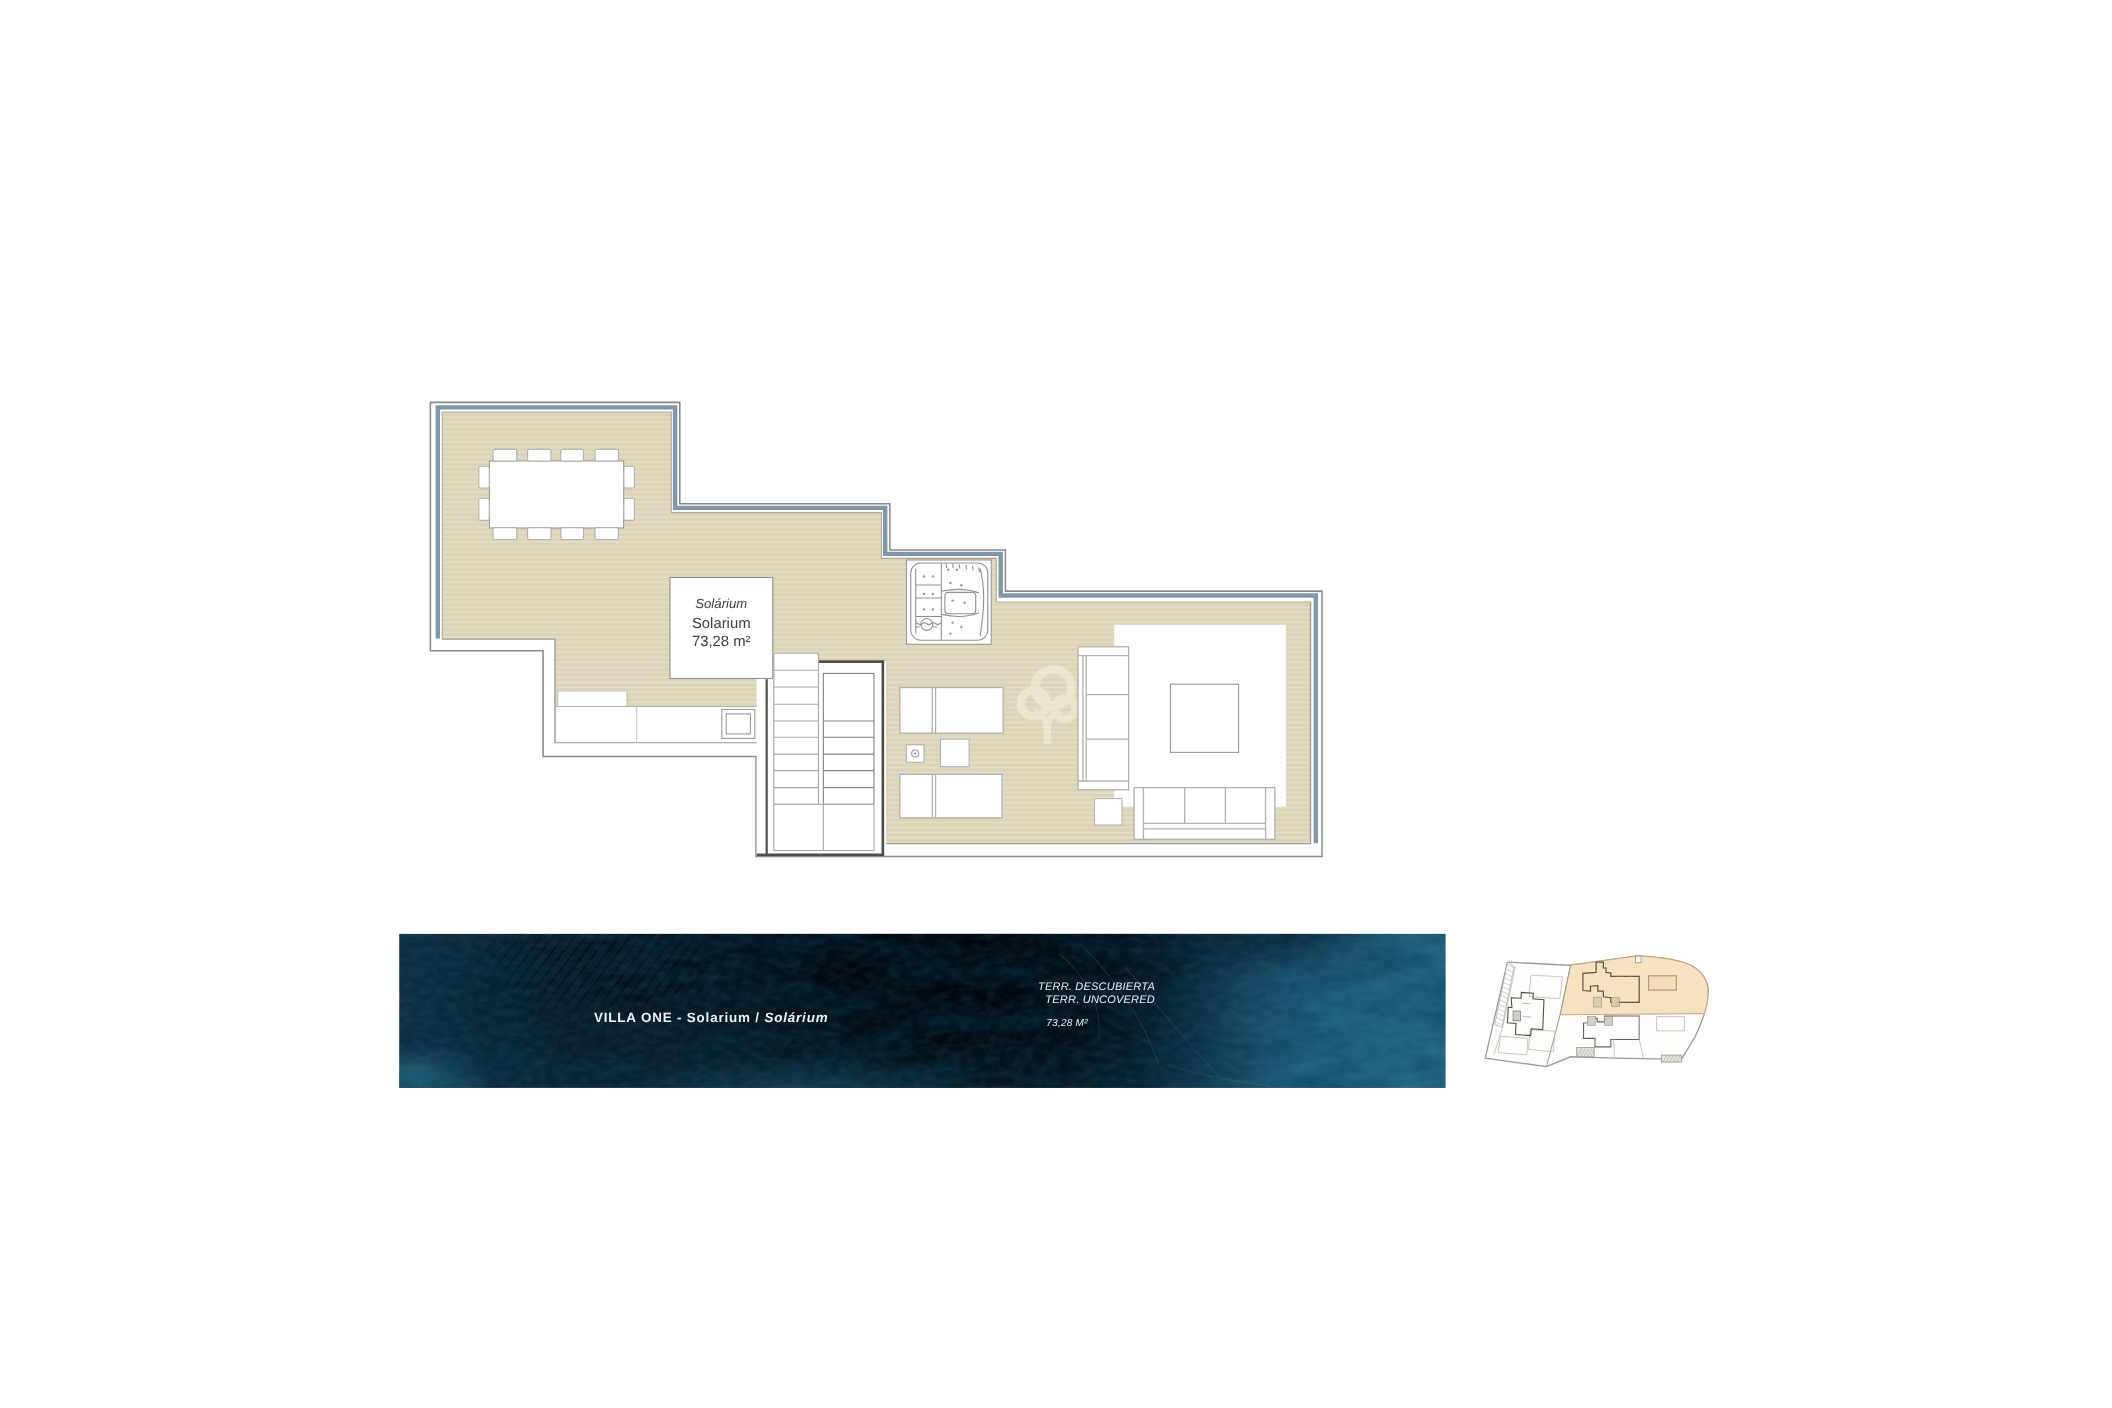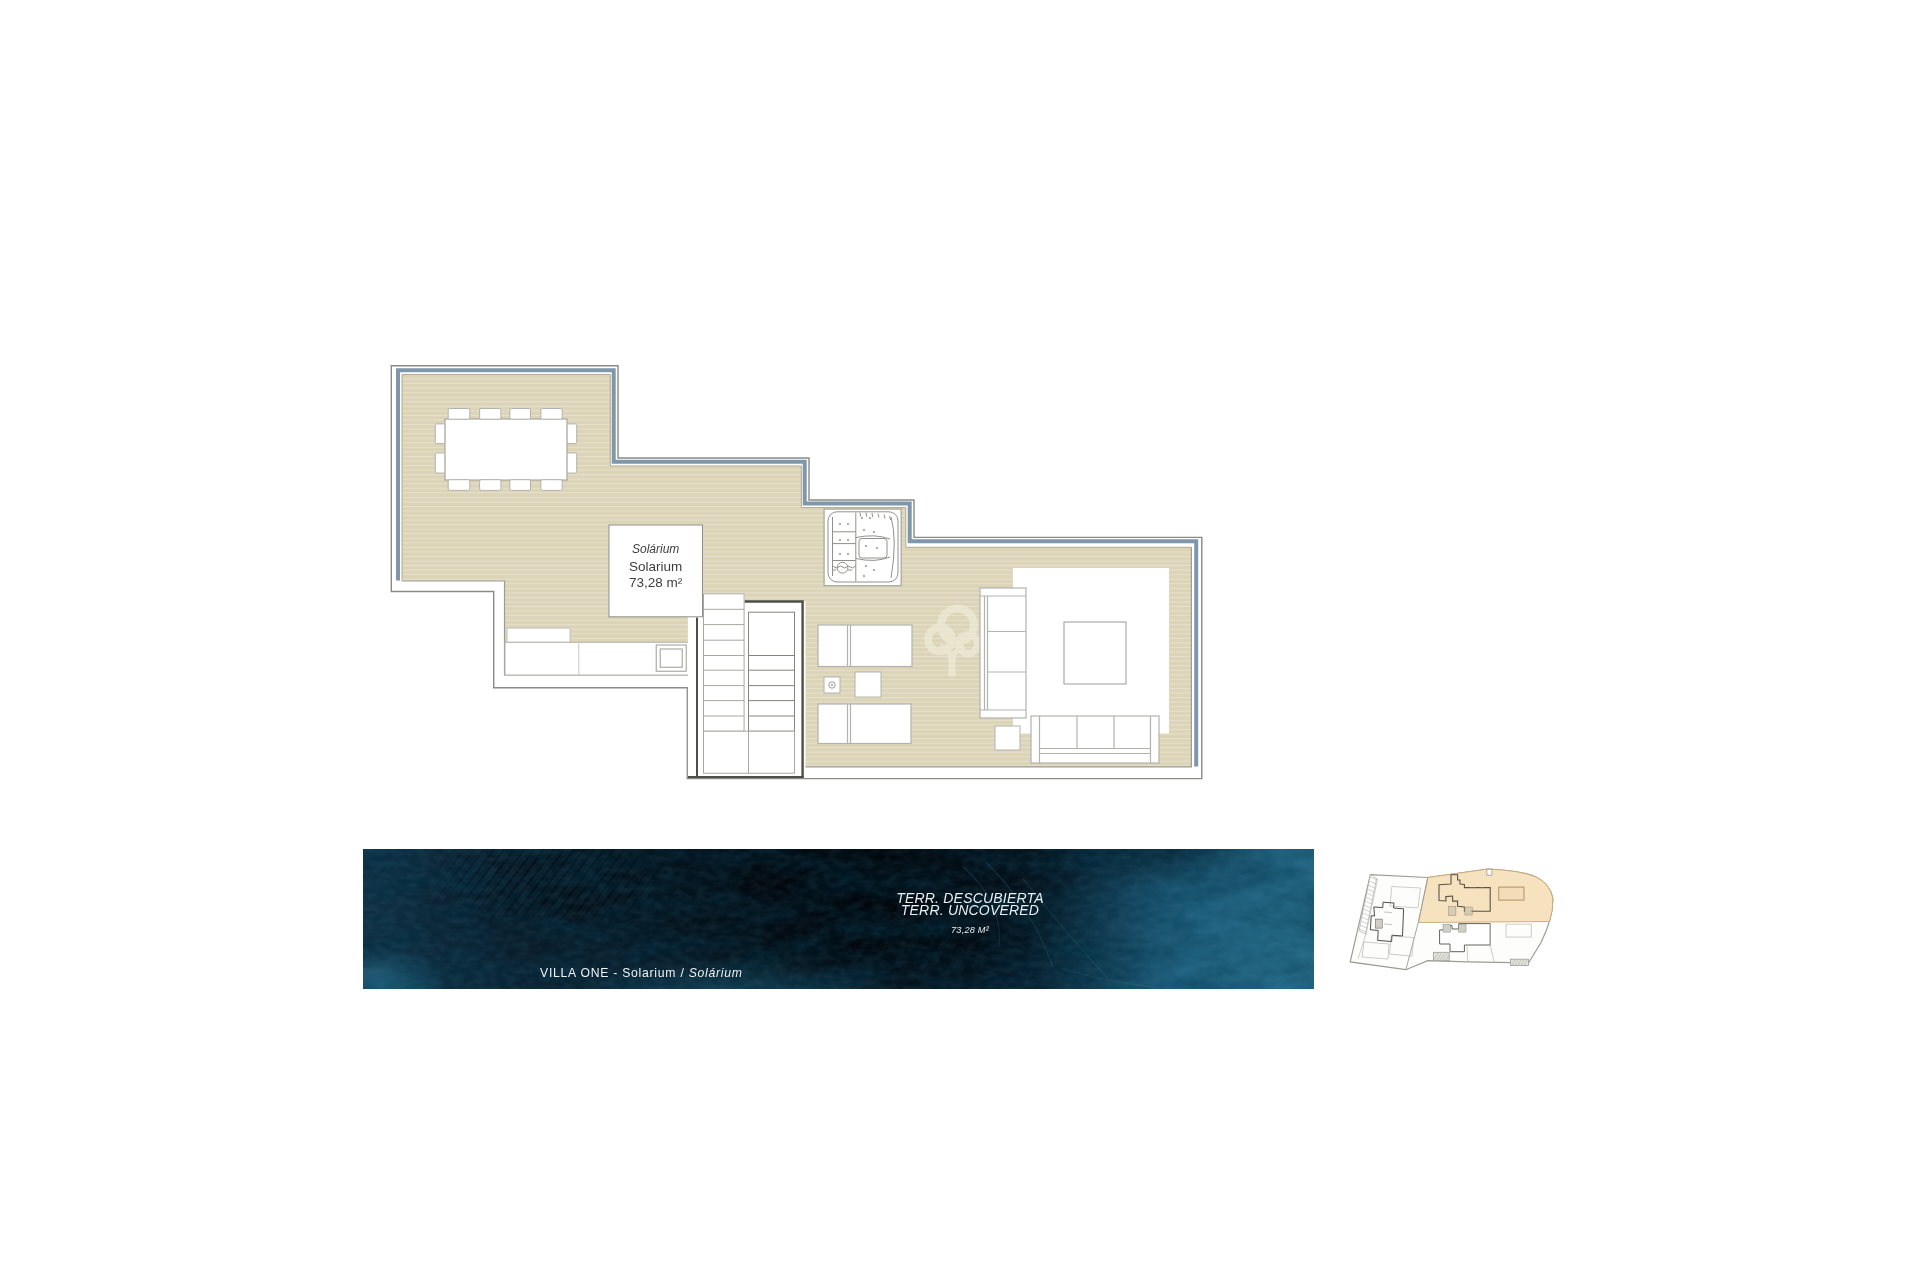--- a/index.html
+++ b/index.html
@@ -216,23 +216,23 @@
         <feColorMatrix type="matrix" values="0 0 0 0 0  0 0 0 0 0.03  0 0 0 0 0.06  1.4 0 0 0 -0.35"></feColorMatrix>
       </filter>
     <filter id="nzf" x="0" y="0" width="100%" height="100%">
         <feTurbulence type="fractalNoise" baseFrequency="0.09 0.16" numOctaves="2" seed="5"></feTurbulence>
         <feColorMatrix type="matrix" values="0 0 0 0 0.1  0 0 0 0 0.3  0 0 0 0 0.4  0.8 0 0 0 -0.25"></feColorMatrix>
       </filter>
     <rect width="951" height="140" filter="url(#nzc)" opacity="0.55"></rect>
     <rect width="951" height="140" filter="url(#nzf)" opacity="0.28"></rect>
   </svg>
 
-  <div class="abs" style="left:177px;top:68.5px;font-size:12.2px;font-weight:normal;letter-spacing:0.75px;color:#eef3f6;white-space:nowrap;margin-top:48px;">VILLA ONE - Solarium / <span style="font-style:italic">Solárium</span></div>
-
-  <div class="abs" style="left:527px;top:43px;width:160px;text-align:center;font-size:14px;font-style:italic;letter-spacing:0.2px;line-height:12px;color:#e9eff3;">TERR. DESCUBIERTA<br>TERR. UNCOVERED</div>
+  <div class="abs" style="left:177px;top:68.5px;font-size:12.2px;font-weight:bold;letter-spacing:0.75px;color:#eef3f6;white-space:nowrap;">VILLA ONE - Solarium / <span style="font-style:italic">Solárium</span></div>
+
+  <div class="abs" style="left:527px;top:43px;width:160px;text-align:right;font-size:10px;font-style:italic;letter-spacing:0.2px;line-height:12px;color:#e9eff3;">TERR. DESCUBIERTA<br>TERR. UNCOVERED</div>
   <div class="abs" style="left:527px;top:76px;width:160px;text-align:center;font-size:9.2px;font-style:italic;letter-spacing:0.2px;color:#e9eff3;">73,28 M²</div>
 </div>
 
 <svg class="abs" style="left:1344px;top:864px" width="216" height="112" viewBox="0 0 216 112">
 
   <path d="M6.2,97.9 L26.4,10.7 L83.8,13.5 L144,5 Q177,6.5 192,13 Q206,20 208.7,33.7 Q210,52 196.9,78.7 L184.5,99 L123.7,97.9 L83.8,96.7 L61.9,105.7 Z" fill="#fdfdfc" stroke="#9b9b97" stroke-width="1.2"></path>
 
   <path d="M83.8,13.5 L144,5 Q177,6.5 192,13 Q206,20 208.7,33.7 Q209.5,46 205.5,57.5 L74.3,58.5 Z" fill="#f7e2c0" stroke="#c9a874" stroke-width="0.9"></path>
 
   <path d="M83.8,13.5 L74.3,58.5 L61.9,105.7" fill="none" stroke="#9b9b97" stroke-width="0.9"></path>

